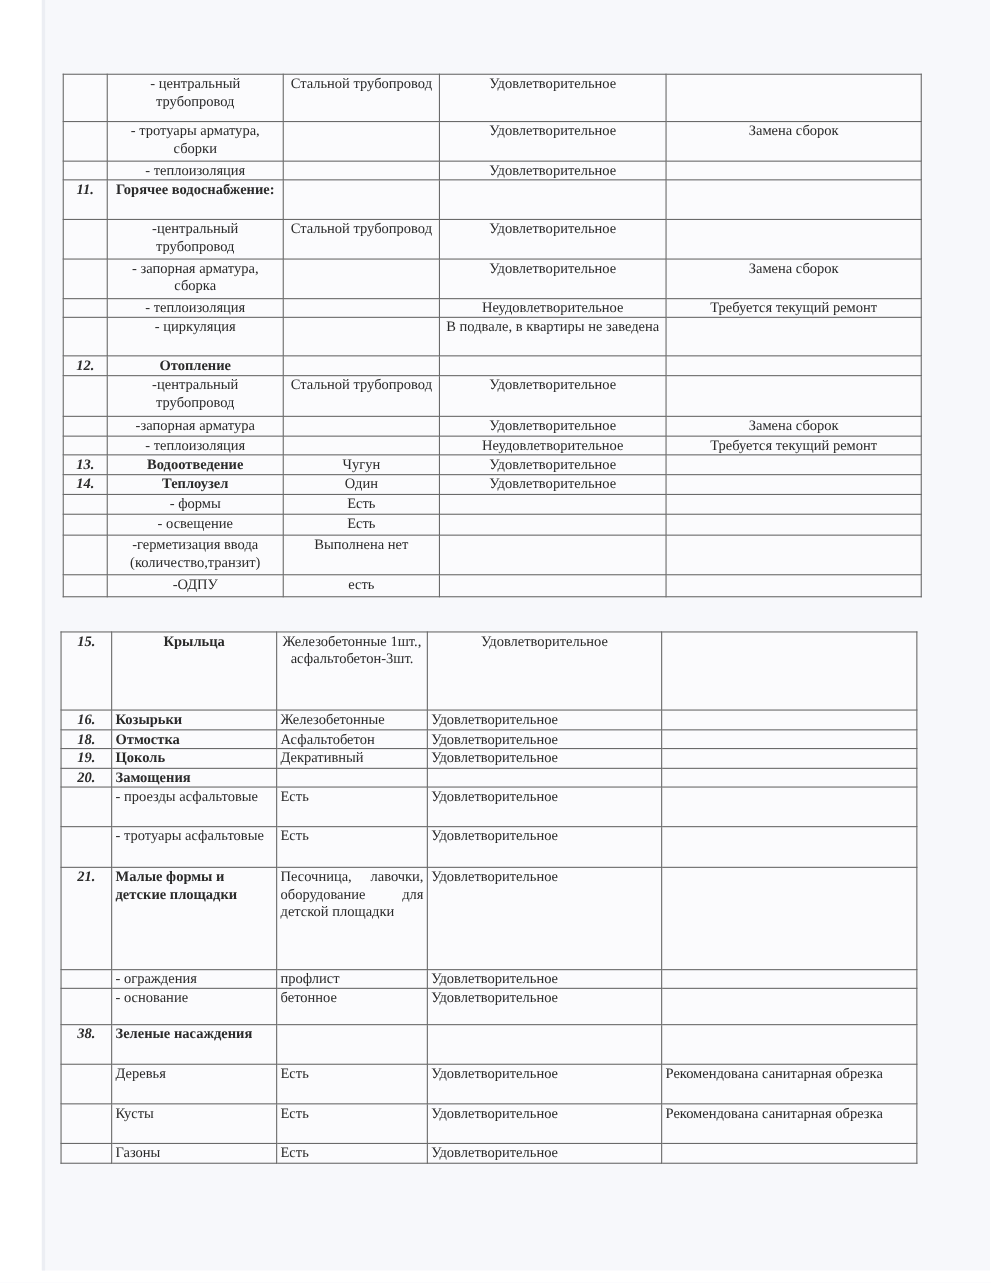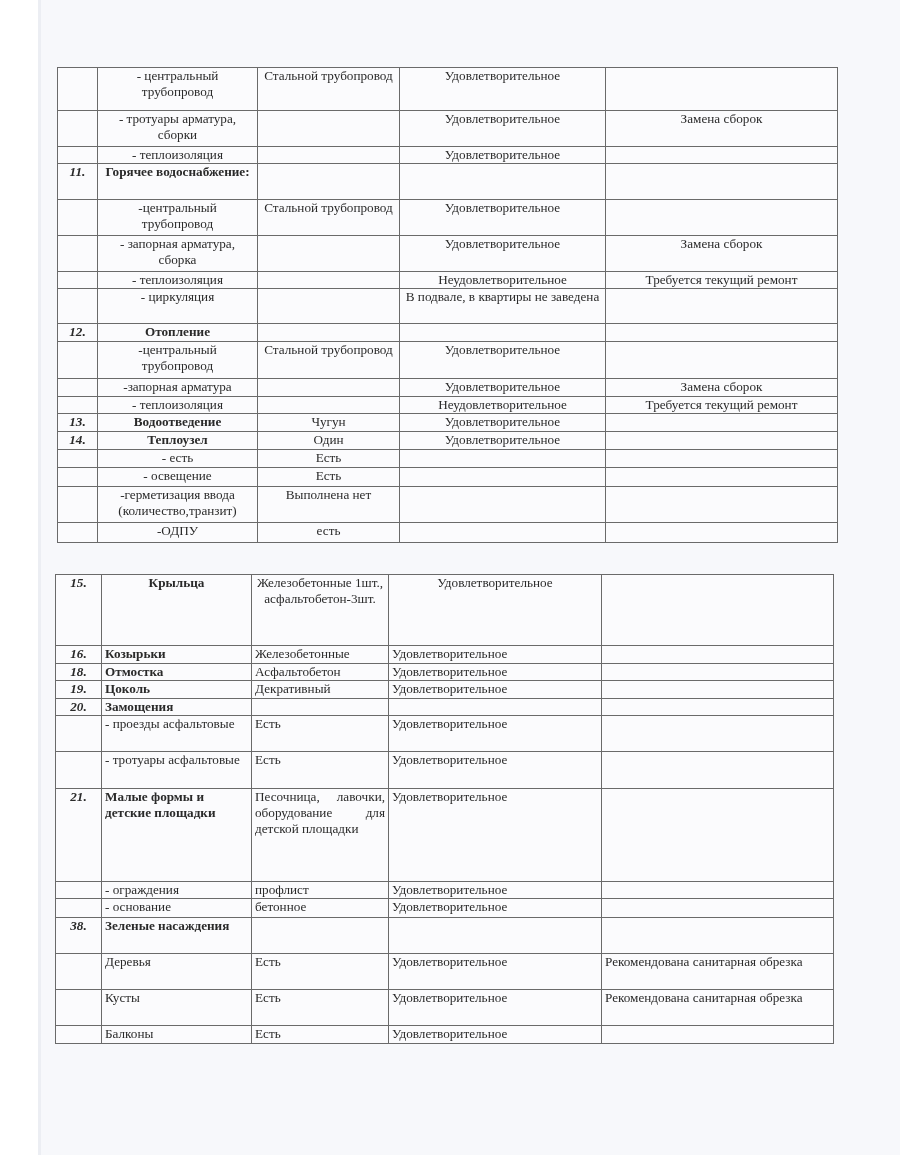--- a/index.html
+++ b/index.html
@@ -123,21 +123,21 @@
       </tr>
       <tr style="height: 18px;">
         <td class="num">14.</td>
         <td class="c b">Теплоузел</td>
         <td class="c">Один</td>
         <td class="c">Удовлетворительное</td>
         <td class="c"></td>
       </tr>
       <tr style="height: 18px;">
         <td class="num"></td>
-        <td class="c">- есть</td>
+        <td class="c">- формы</td>
         <td class="c">Есть</td>
         <td class="c"></td>
         <td class="c"></td>
       </tr>
       <tr style="height: 19px;">
         <td class="num"></td>
         <td class="c">- освещение</td>
         <td class="c">Есть</td>
         <td class="c"></td>
         <td class="c"></td>
@@ -224,21 +224,21 @@
         <td class="l">Удовлетворительное</td>
         <td class="l j"></td>
       </tr>
       <tr style="height: 17px;">
         <td class="num"></td>
         <td class="l">- ограждения</td>
         <td class="l">профлист</td>
         <td class="l">Удовлетворительное</td>
         <td class="l j"></td>
       </tr>
-      <tr style="height: 19px;">
+      <tr style="height: 33px;">
         <td class="num"></td>
         <td class="l">- основание</td>
         <td class="l">бетонное</td>
         <td class="l">Удовлетворительное</td>
         <td class="l j"></td>
       </tr>
       <tr style="height: 36px;">
         <td class="num">38.</td>
         <td class="l b">Зеленые насаждения</td>
         <td class="l"></td>
@@ -254,19 +254,19 @@
       </tr>
       <tr style="height: 36px;">
         <td class="num"></td>
         <td class="l">Кусты</td>
         <td class="l">Есть</td>
         <td class="l">Удовлетворительное</td>
         <td class="l j">Рекомендована санитарная обрезка</td>
       </tr>
       <tr style="height: 18px;">
         <td class="num"></td>
-        <td class="l">Балконы</td>
+        <td class="l">Газоны</td>
         <td class="l">Есть</td>
         <td class="l">Удовлетворительное</td>
         <td class="l j"></td>
       </tr>
     </tbody>
 </table>
 
 </body></html>

